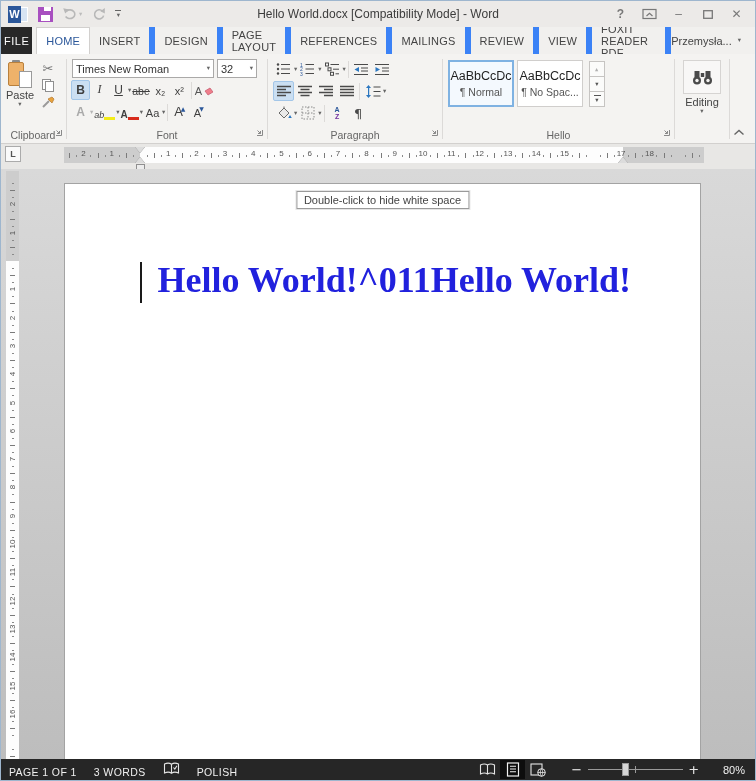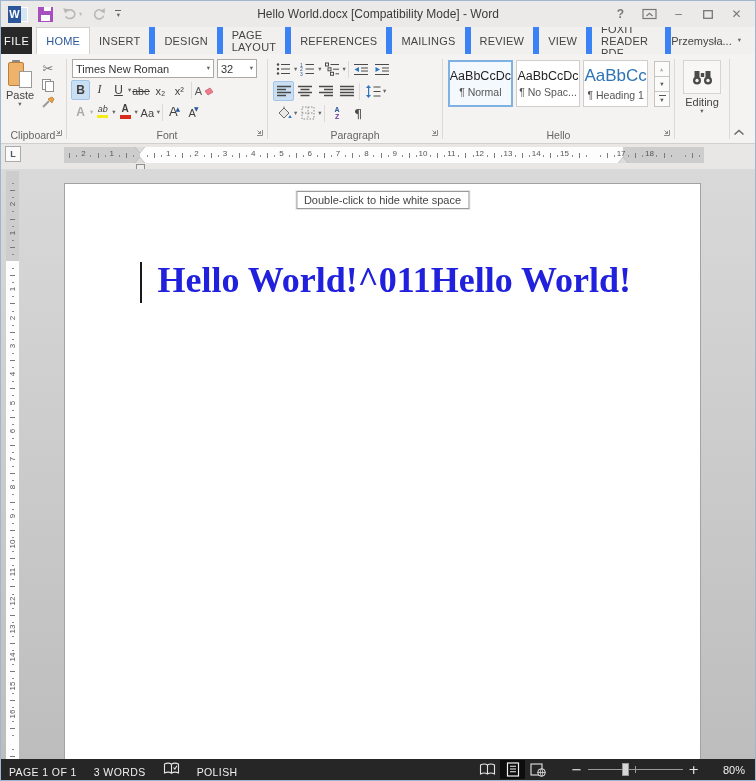--- a/index.html
+++ b/index.html
@@ -54,21 +54,21 @@
   .copyicon .c2{left:3px;top:2px;}
   
   .g-font{width:198px;}
   .fontrow1{display:flex;gap:3px;padding:1px 2px;}
   .combo{height:19px;background:#fff;border:1px solid #aaa9a8;display:flex;align-items:center;font-size:11px;color:#333;padding:0 3px;justify-content:space-between;}
   .combo-name{width:142px;}
   .combo-size{width:40px;}
   .fontrow{display:flex;align-items:center;height:22px;padding:0 1px;}
   .fbtn{min-width:19px;height:20px;display:flex;align-items:flex-end;justify-content:center;padding-bottom:2px;font-size:12px;color:#3f3f3f;border-radius:2px;border:1px solid transparent;}
   .fbtn.sel{background:#cbdff2;border:1px solid #a3c6e8;}
-  .colorbar{display:flex;flex-direction:column;align-items:center;line-height:1;padding-bottom:1px;}
+  .colorbar{display:flex;flex-direction:row;line-height:1;padding-bottom:1px;}
   .colorbar .bar{width:11px;height:3.5px;margin-top:1px;}
   .supArrow{font-size:6px;color:#2b579a;margin-left:-2px;margin-bottom:7px;font-family:"DejaVu Sans";}
   
   .g-para{width:172px;}
   .prow{display:flex;align-items:center;height:22px;padding-left:2px;}
   .pbtn{min-width:21px;height:20px;display:flex;align-items:center;justify-content:center;border-radius:2px;border:1px solid transparent;}
   .pbtn.sel{background:#cbdff2;border:1px solid #a3c6e8;}
   
   .g-styles{width:229px;}
   .stylecards{display:flex;gap:3px;padding:2px 1px 0 2px;}
@@ -412,24 +412,20 @@
 
     <div class="rgroup g-styles">
       <div class="stylecards">
         <div class="scard sel">
           <span class="sprev">AaBbCcDc</span>
           <span class="sname">¶ Normal</span>
         </div>
         <div class="scard">
           <span class="sprev">AaBbCcDc</span>
           <span class="sname">¶ No Spac...</span>
-        </div>
-        <div class="scard">
-          <span class="sprev h1">AaBbCc</span>
-          <span class="sname">¶ Heading 1</span>
         </div>
         <div class="stylescroll">
           <span class="ssbtn">
               <span class="caret" style="transform:rotate(180deg);color:#b0b0b0;">▾</span>
             </span>
           <span class="ssbtn">
               <span class="caret" style="color:#555;">▾</span>
             </span>
           <span class="ssbtn">
               <span class="morebar"></span>

